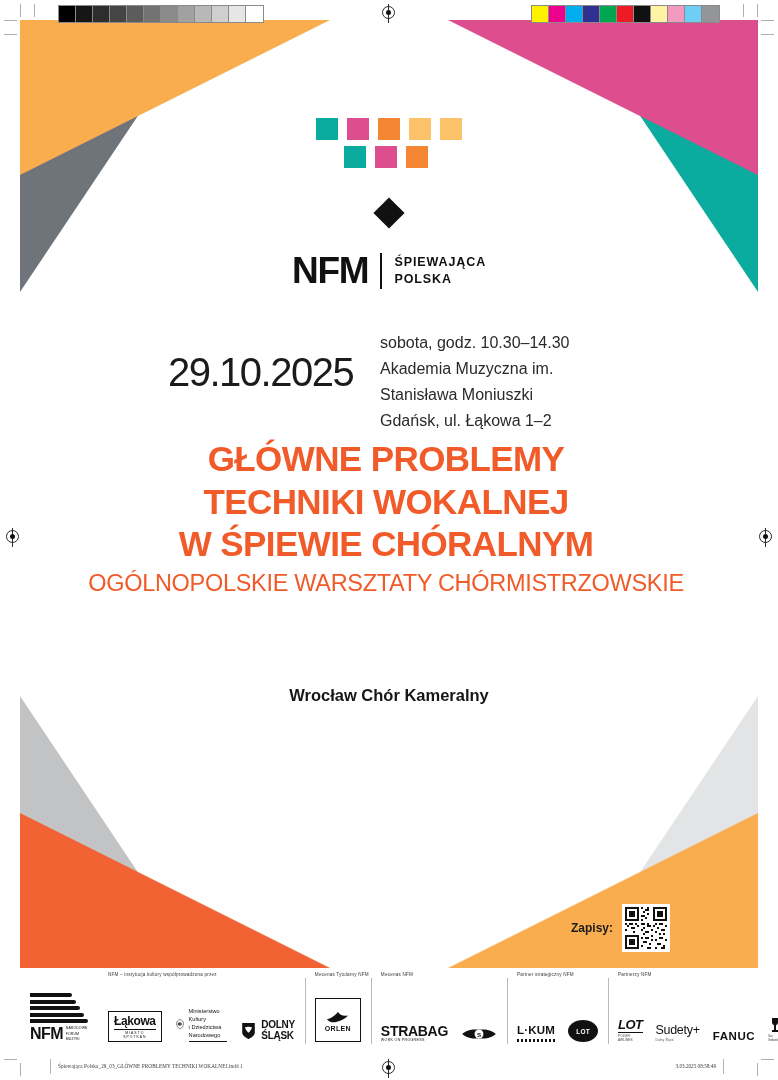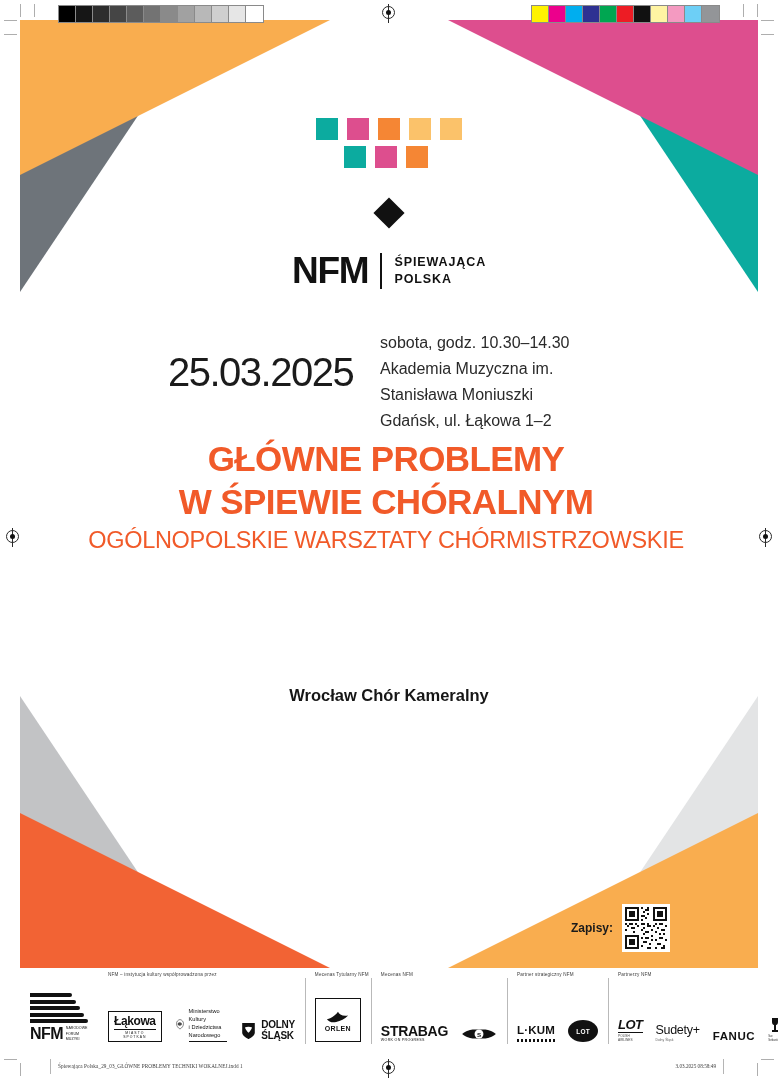--- a/index.html
+++ b/index.html
@@ -208,30 +208,31 @@
       <span class="nfm-word">NFM</span>
       <span class="nfm-rule"></span>
       <span class="nfm-sub">
         <span>ŚPIEWAJĄCA</span><br>
         <span>POLSKA</span>
       </span>
     </div>
   </div>
 
   <div class="meta-row">
-    <div class="date">25.03.2025</div>
+    <div class="date">29.10.2025</div>
     <div class="venue">
       <div>sobota, godz. 10.30–14.30</div>
       <div>Akademia Muzyczna im. Stanisława Moniuszki</div>
       <div>Gdańsk, ul. Łąkowa 1–2</div>
     </div>
   </div>
 
   <div class="title-block">
     <div class="title-line">GŁÓWNE PROBLEMY</div>
+    <div class="title-line">TECHNIKI WOKALNEJ</div>
     <div class="title-line">W ŚPIEWIE CHÓRALNYM</div>
     <div class="subtitle">OGÓLNOPOLSKIE WARSZTATY CHÓRMISTRZOWSKIE</div>
   </div>
 
   <div class="credits">
     <div class="credit-line">Wrocław Chór Kameralny</div>
   </div>
 
   <div class="zapisy-box">
     <span class="zapisy-label">Zapisy:</span>

